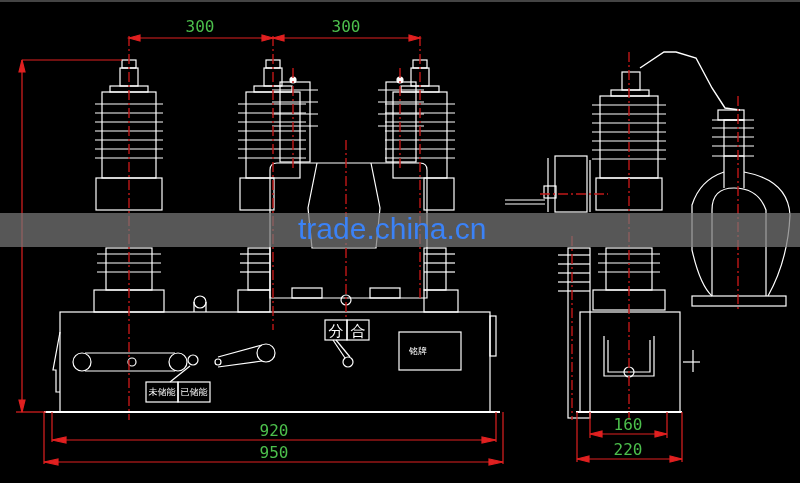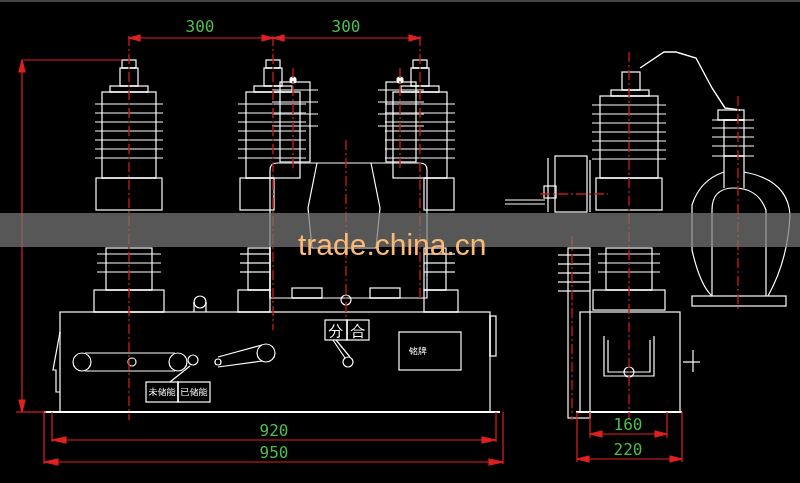--- a/index.html
+++ b/index.html
@@ -2,21 +2,21 @@
 <html><head>
 <meta charset="utf-8">
 <style>
   html, body { margin:0; padding:0; background:#000; }
   body { width:800px; height:483px; overflow:hidden; position:relative; font-family:"DejaVu Sans", sans-serif; }
   #canvas { position:absolute; left:0; top:0; width:800px; height:483px; }
   .dim-text { font-family:"DejaVu Sans Mono", monospace; font-size:16px; fill:#4cbf4c; }
   .cn-text { font-family:"DejaVu Sans", sans-serif; font-size:9px; fill:#ffffff; }
   .cn-big { font-family:"DejaVu Sans", sans-serif; font-size:15px; fill:#ffffff; }
   .wm-band { position:absolute; left:0; top:213px; width:800px; height:34px; background:rgba(120,120,120,0.72); }
-  .wm-text { position:absolute; left:298px; top:228px; font-family:"Liberation Sans", sans-serif; font-size:30px; color:#fdba74; letter-spacing:0px; }
+  .wm-text { position:absolute; left:298px; top:212px; font-family:"Liberation Sans", sans-serif; font-size:30px; color:#3b82f6; letter-spacing:0px; }
   .top-bar { position:absolute; left:0; top:0; width:800px; height:2px; background:#444; }
 </style>
 </head>
 <body>
 
 <div class="top-bar"></div>
 
 <svg id="canvas" viewBox="0 0 800 483" xmlns="http://www.w3.org/2000/svg">
   <g fill="none" stroke="#ffffff" stroke-width="1.2">
 

